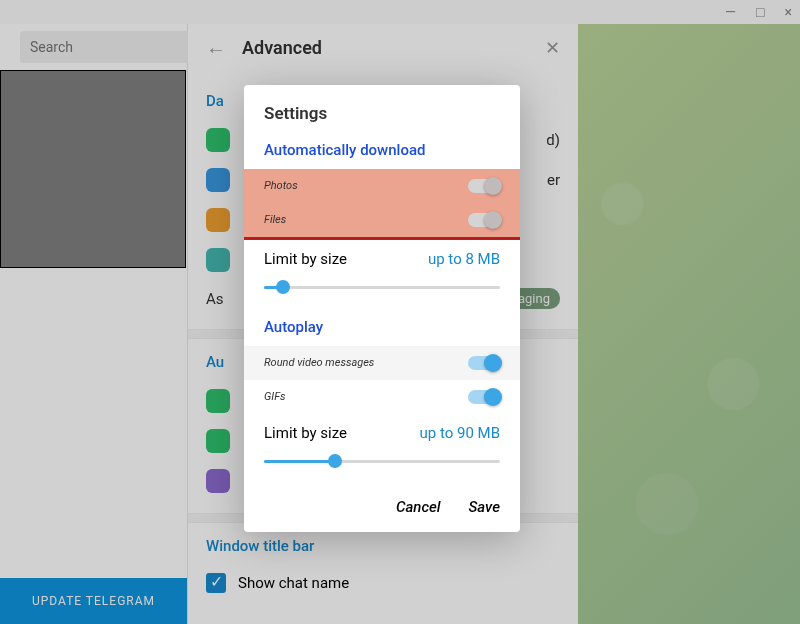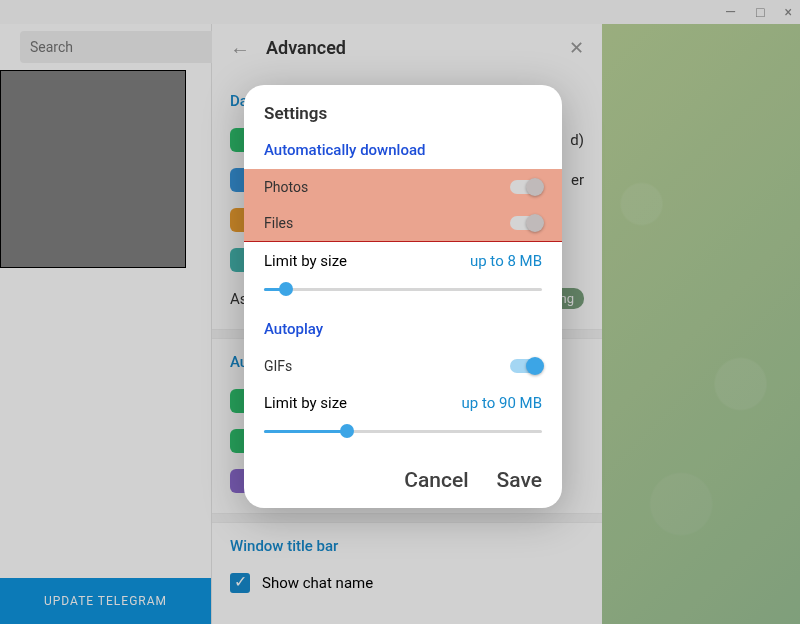--- a/index.html
+++ b/index.html
@@ -4,21 +4,21 @@
 <style>
 * { box-sizing: border-box; margin: 0; padding: 0; font-family: -apple-system, BlinkMacSystemFont, "Segoe UI", Roboto, sans-serif; }
 body { width: 800px; height: 624px; overflow: hidden; background: #f0f0f0; position: relative; }
 
 
 .titlebar { height: 24px; background: #fafafa; display: flex; justify-content: flex-end; align-items: center; padding-right: 8px; gap: 20px; }
 .titlebar span { color: #888; font-size: 14px; cursor: pointer; }
 
 
 .app { display: flex; height: 600px; background: #fff; }
-.left-col { width: 212px; background: #fff; border-right: 1px solid #e6e6e6; position: relative; }
+.left-col { width: 188px; background: #fff; border-right: 1px solid #e6e6e6; position: relative; }
 .left-top { height: 46px; display: flex; align-items: center; gap: 10px; padding: 0 10px; }
 .hamburger { width: 24px; height: 18px; display: flex; flex-direction: column; justify-content: space-between; cursor: pointer; }
 .hamburger div { height: 2.5px; background: #8e8e8e; border-radius: 1px; }
 .search-box { flex: 1; height: 32px; background: #f0f0f0; border-radius: 4px; border: none; padding: 0 10px; font-size: 14px; color: #888; }
 .chat-placeholder { width: 186px; height: 198px; background: #808080; border: 1px solid #000; margin-top: 0; }
 .update-bar { position: absolute; bottom: 0; left: 0; right: 0; height: 46px; background: #0f95e0; color: #fff; display: flex; align-items: center; justify-content: center; font-size: 12px; letter-spacing: 1px; }
 
 .mid-col { width: 390px; background: #fff; position: relative; overflow: hidden; }
 .mid-header { height: 46px; display: flex; align-items: center; padding: 0 18px; gap: 16px; }
 .back-arrow { font-size: 20px; color: #9a9a9a; cursor: pointer; }
@@ -39,42 +39,42 @@
 .check-sq { width: 20px; height: 20px; border: 2px solid #168acd; border-radius: 3px; background: #168acd; position: relative; }
 .check-sq::after { content: '✓'; color: #fff; position: absolute; top: -3px; left: 2px; font-size: 16px; }
 
 .right-col { flex: 1; background: linear-gradient(135deg, #bcd49a, #9cc296); position: relative; }
 .right-col::before { content: ''; position: absolute; inset: 0; background-image: radial-gradient(circle at 20% 30%, rgba(255,255,255,0.08) 20px, transparent 22px), radial-gradient(circle at 70% 60%, rgba(255,255,255,0.08) 25px, transparent 27px), radial-gradient(circle at 40% 80%, rgba(255,255,255,0.06) 30px, transparent 32px); }
 
 
 .scrim { position: absolute; inset: 0; background: rgba(0,0,0,0.18); z-index: 5; }
 
 
-.modal { position: absolute; top: 85px; left: 244px; width: 318px; background: #fff; border-radius: 20px; box-shadow: 0 8px 40px rgba(0,0,0,0.25); z-index: 10; overflow: hidden; }
+.modal { position: absolute; top: 85px; left: 244px; width: 276px; background: #fff; border-radius: 4px; box-shadow: 0 8px 40px rgba(0,0,0,0.25); z-index: 10; overflow: hidden; }
 .modal-header { padding: 18px 20px 10px; font-size: 17px; font-weight: 600; color: #333; }
 .modal-body { padding: 0 20px; }
 .modal-section-h { color: #1d4ed8; font-size: 15px; font-weight: 500; padding: 8px 0 10px; }
-.modal-row { display: flex; align-items: center; justify-content: space-between; padding: 10px 0; font-size: 14px; color: #333; }
+.modal-row { display: flex; align-items: flex-start; justify-content: space-between; padding: 10px 0; font-size: 11px; color: #333; font-style: italic; }
 .modal-row.hl-area { background: #eaa48f; margin: 0 -20px; padding: 10px 20px; }
-.modal-row-last-hl { border-bottom: 1px solid #b91c1c; }
+.modal-row-last-hl { border-bottom: 3px solid #b91c1c; }
 .modal-row.selected { background: #f5f5f5; margin: 0 -20px; padding: 10px 20px; }
 .toggle { width: 32px; height: 14px; border-radius: 8px; position: relative; cursor: pointer; }
 .toggle::after { content: ''; position: absolute; width: 18px; height: 18px; border-radius: 50%; top: -2px; background: #fff; box-shadow: 0 1px 3px rgba(0,0,0,0.3); }
 .toggle.on-blue { background: #a4d6f3; }
 .toggle.on-blue::after { right: -2px; background: #3ca5e6; }
 .toggle.on-orange { background: #d4d4d4; }
 .toggle.on-orange::after { right: -2px; background: #c0baba; }
 .limit-row { display: flex; justify-content: space-between; padding: 10px 0 4px; font-size: 15px; align-items: center; }
 .limit-val { color: #168acd; }
 .slider { position: relative; height: 20px; margin: 6px 0 12px; }
 .slider-track { position: absolute; top: 8px; left: 0; right: 0; height: 3px; background: #d6d6d6; border-radius: 2px; }
 .slider-fill { position: absolute; top: 8px; left: 0; height: 3px; background: #3ca5e6; border-radius: 2px; }
 .slider-thumb { position: absolute; top: 2px; width: 14px; height: 14px; border-radius: 50%; background: #3ca5e6; margin-left: -7px; }
 .modal-footer { display: flex; justify-content: flex-end; gap: 28px; padding: 14px 20px 16px; }
-.modal-btn { color: #404040; font-size: 21px; font-weight: 500; cursor: pointer; }
+.modal-btn { color: #000000; font-size: 15px; font-weight: 500; cursor: pointer; font-style: italic; }
 
 </style>
 </head>
 <body>
 
 <div class="titlebar">
   <span>—</span>
   <span>□</span>
   <span>×</span>
 </div>
@@ -169,20 +169,24 @@
       <span class="limit-val">up to 8 MB</span>
     </div>
     <div class="slider">
       <div class="slider-track"></div>
       <div class="slider-fill" id="fill1" style="width: 8%;"></div>
       <div class="slider-thumb" id="thumb1" style="left: 8%;"></div>
     </div>
 
     <div class="modal-section-h">Autoplay</div>
 
+    <div class="modal-row selected">
+      <span>Round video messages</span>
+      <span class="toggle on-blue"></span>
+    </div>
     <div class="modal-row">
       <span>GIFs</span>
       <span class="toggle on-blue"></span>
     </div>
 
     <div class="limit-row">
       <span>Limit by size</span>
       <span class="limit-val">up to 90 MB</span>
     </div>
     <div class="slider">

